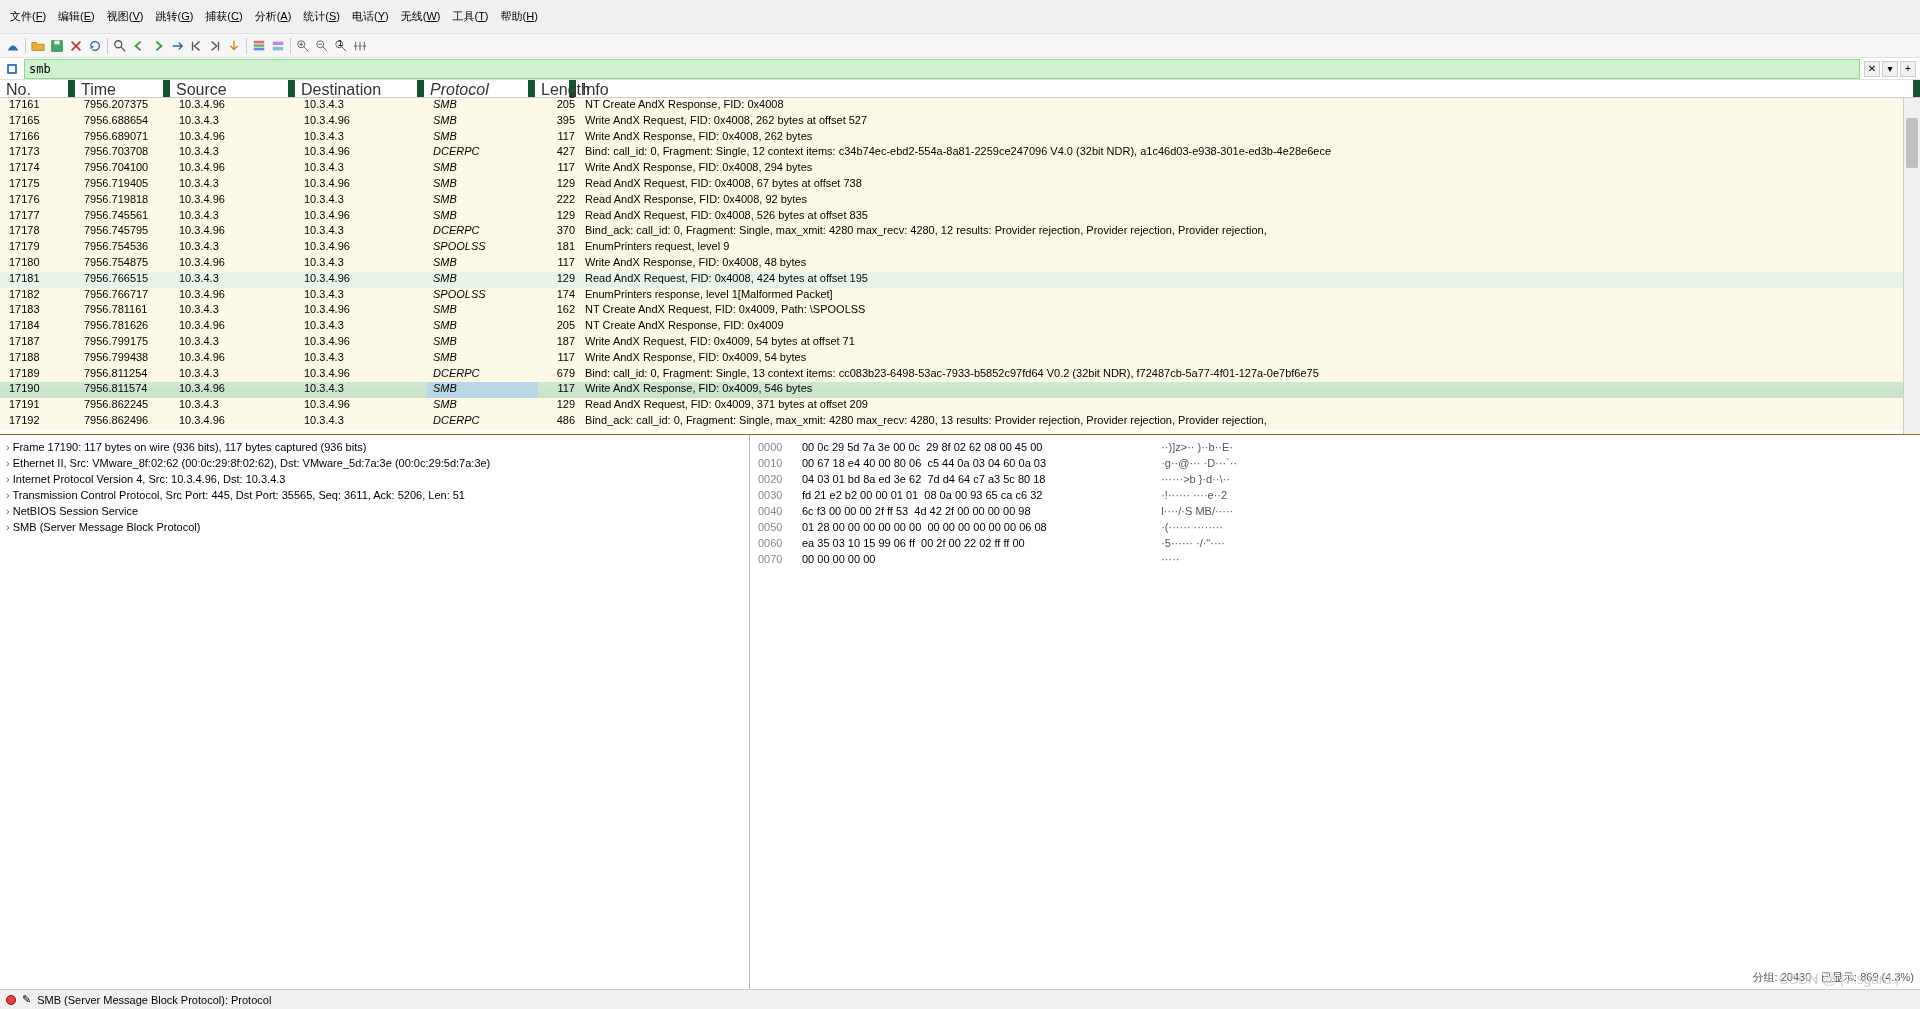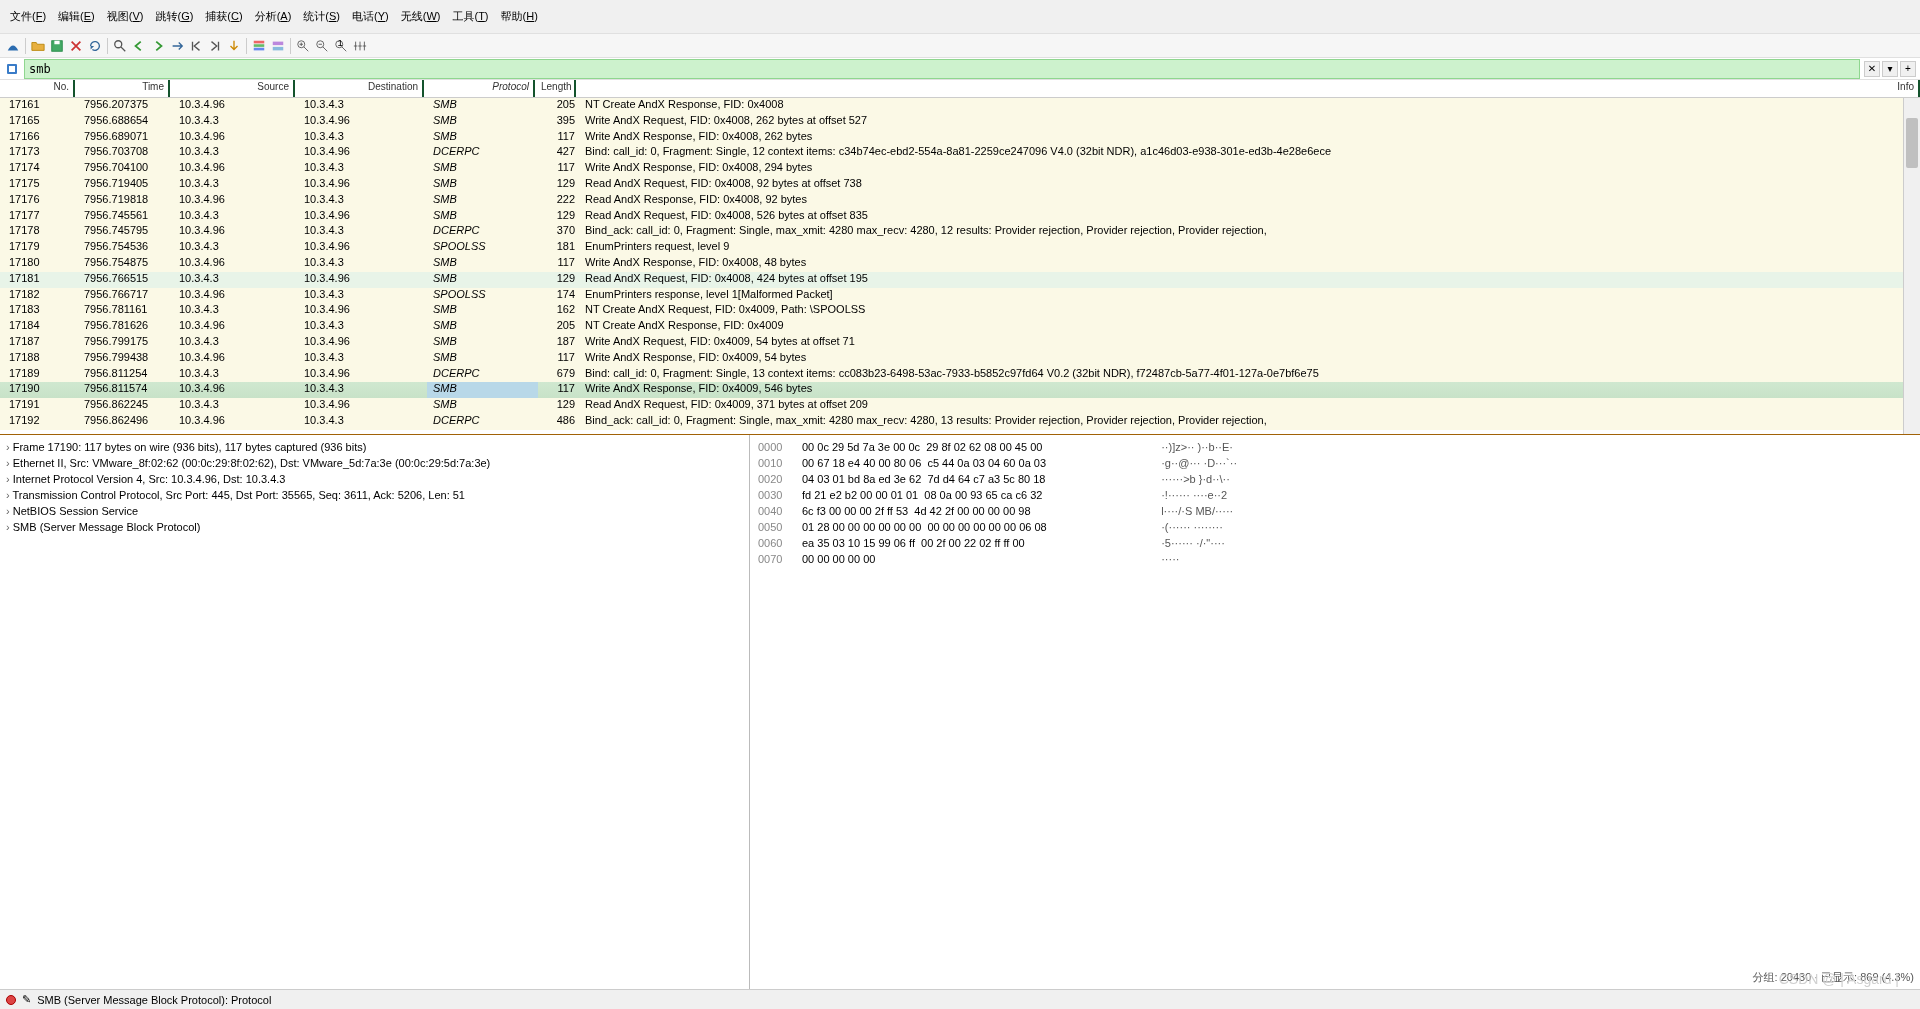--- a/index.html
+++ b/index.html
@@ -11,21 +11,21 @@
 .toolbar { height:24px; background:#f6f6f6; display:flex; align-items:center; padding:0 4px; gap:1px; border-bottom:1px solid #e0e0e0; }
 .tbtn { width:18px; height:18px; display:inline-flex; align-items:center; justify-content:center; cursor:pointer; border:1px solid transparent; }
 .tsep { width:1px; height:16px; background:#ccc; margin:0 2px; }
 .filterbar { height:22px; display:flex; align-items:center; background:#fff; border-bottom:1px solid #e0e0e0; }
 .filt-icon { width:16px; height:16px; margin:0 4px; display:flex; align-items:center; justify-content:center; }
 .filt-input { flex:1; height:20px; background:#cdf2cd; border:1px solid #8fd68f; padding:0 4px; font-family:monospace; font-size:12px; outline:none; }
 .filt-end { display:flex; align-items:center; gap:2px; padding:0 4px; }
 .filt-btn { width:16px; height:16px; display:flex; align-items:center; justify-content:center; cursor:pointer; border:1px solid #ccc; background:#f0f0f0; font-size:10px; }
 .pkt-area { flex:1; display:flex; flex-direction:column; min-height:0; }
 .pkt-header { height:18px; background:#fff; display:flex; border-bottom:1px solid #ccc; position:relative; }
-.pkt-header div { padding:1px 4px 1px 6px; border-right:2px solid #14532d; color:#333; font-size:10px;text-align:right; }
+.pkt-header div { padding:1px 4px 1px 6px; border-right:7px solid #14532d; color:#333; font-size:16px; }
 .col-no { width:75px; }
 .col-time { width:95px; }
 .col-src { width:125px; }
 .col-dst { width:129px; }
 .col-proto { width:111px;font-style:italic; }
 .col-len { width:41px; text-align:right; }
 .col-info { flex:1; }
 .pkt-list { height:336px; overflow:hidden; position:relative; background:#fff; }
 .pkt-row { height:15.8px; display:flex; font-family:Consolas,monospace; font-size:12px; white-space:nowrap; padding-left:3px; }
 .pkt-row.sel { background:linear-gradient(#d0e8d0,#c8e2c8); }
@@ -248,21 +248,21 @@
           <div class="col-len">117</div>
           <div class="col-info">Write AndX Response, FID: 0x4008, 294 bytes</div>
         </div>
         <div class="pkt-row bg-yellow">
           <div class="col-no">17175</div>
           <div class="col-time">7956.719405</div>
           <div class="col-src">10.3.4.3</div>
           <div class="col-dst">10.3.4.96</div>
           <div class="col-proto">SMB</div>
           <div class="col-len">129</div>
-          <div class="col-info">Read AndX Request, FID: 0x4008, 92 bytes at offset 738</div>
+          <div class="col-info">Read AndX Request, FID: 0x4008, 67 bytes at offset 738</div>
         </div>
         <div class="pkt-row bg-yellow">
           <div class="col-no">17176</div>
           <div class="col-time">7956.719818</div>
           <div class="col-src">10.3.4.96</div>
           <div class="col-dst">10.3.4.3</div>
           <div class="col-proto">SMB</div>
           <div class="col-len">222</div>
           <div class="col-info">Read AndX Response, FID: 0x4008, 92 bytes</div>
         </div>

